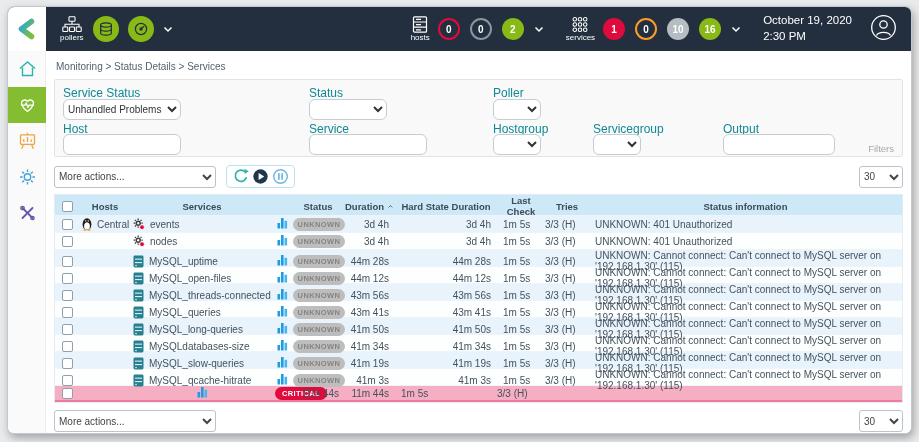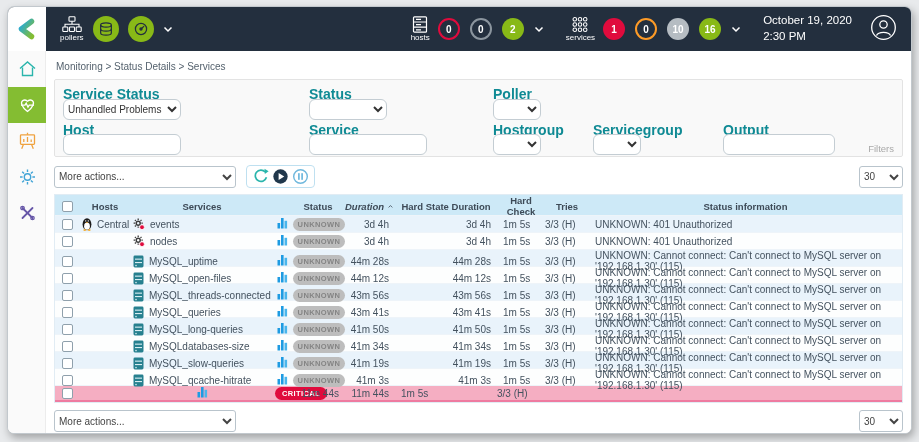--- a/index.html
+++ b/index.html
@@ -30,36 +30,36 @@
   
   .sidebar { position:absolute; top:44px; left:0; width:38px; bottom:0; background:#fafafa; border-right:1px solid #ececec; }
   .side-item { width:38px; height:36px; display:flex; align-items:center; justify-content:center; }
   .side-item.active { background:#84bd32; }
 
   
   .main { position:absolute; top:44px; left:38px; right:0; bottom:0; background:#fff; }
   .breadcrumb { font-size:10px; color:#55626e; padding:10px 0 0 10px; }
 
   .filter-panel { position:relative; margin:7px 8px 0 8px; height:78px; background:#f9f9f9; border:1px solid #e3e3e3; border-radius:2px; }
-  .f-label { position:absolute; font-size:14px; font-weight:bold; color:#0f8a94; }
+  .f-label { position:absolute; font-size:12px; font-weight:normal; color:#0f8a94; }
   .f-ctl { position:absolute; height:21px; font-size:10px; color:#333; border:1px solid #c4cdd3; border-radius:6px; background:#fff; font-family:"Liberation Sans",sans-serif; }
   .filters-caption { position:absolute; right:8px; bottom:2px; font-size:9.5px; color:#a9a9a9; }
 
   .action-bar { display:flex; align-items:center; margin:8px 8px 0 8px; }
-  .more-actions { width:182px; height:22px; font-size:10px; color:#444; border:1px solid #b9c4cc; border-radius:3px; background:#fff; font-family:"Liberation Sans",sans-serif; }
+  .more-actions { width:162px; height:22px; font-size:10px; color:#444; border:1px solid #b9c4cc; border-radius:3px; background:#fff; font-family:"Liberation Sans",sans-serif; }
   .media-group { display:flex; align-items:center; gap:3px; border:1px solid #bfe0f0; border-radius:4px; padding:2px 5px; margin-left:10px; }
   .media-group svg { display:block; }
   .pagesize { margin-left:auto; width:44px; height:22px; font-size:10px; color:#444; border:1px solid #b9c4cc; border-radius:3px; background:#fff; font-family:"Liberation Sans",sans-serif; }
 
   
   .tbl { margin:6px 8px 0 8px; border:1px solid #e1ecf4; }
   .trow { display:grid; grid-template-columns:24px 52px 142px 18px 54px 50px 102px 48px 44px 1fr; align-items:center; }
   .thead { background:#cde9f7; height:20px; font-size:9.5px; font-weight:bold; color:#3d4a57; }
   .th { text-align:center; }
-  .th.sort { display:flex; align-items:center; gap:4px; padding-right:2px;font-style:italic; }
+  .th.sort { display:flex; align-items:center; gap:4px; padding-right:2px; }
   .row { height:17px; font-size:10px; color:#44525f; border-top:1px solid #eef4f9; }
   .row.odd  { background:#e9f3fb; }
   .row.even { background:#fdfefe; }
   .row.critical { background:#f5aec2; border-bottom:2px solid #ee7ba0; }
   .cb { width:11px; height:11px; border:1.5px solid #8fa0ac; border-radius:2px; background:#fff; margin:0 auto; }
   .cell-host { display:flex; align-items:center; gap:4px; padding-left:2px; }
   .cell-svc  { display:flex; align-items:center; gap:5px; padding-left:2px; }
   .cell.right { text-align:right; padding-right:6px; }
   .cell.pad { padding-left:6px; }
   .pill { display:inline-block; width:52px; text-align:center; border-radius:8px; font-size:7.5px; font-weight:bold; letter-spacing:.4px; padding:2px 0; }
@@ -276,21 +276,21 @@
         <div class="th">Services</div>
         <div class="th"></div>
         <div class="th">Status</div>
         <div class="th sort">
           <span>Duration</span>
           <svg width="8" height="5" viewBox="0 0 8 5" fill="none" stroke="#3d4a57" stroke-width="1.3">
               <path d="M1 4 L4 1 L7 4"></path>
             </svg>
         </div>
         <div class="th">Hard State Duration</div>
-        <div class="th">Hard Check</div>
+        <div class="th">Last Check</div>
         <div class="th">Tries</div>
         <div class="th">Status information</div>
       </div>
       <div id="tbody">
           <div class="trow row odd">
     <div>
               <div class="cb"></div>
             </div>
     <div class="cell-host">
       <svg width="12" height="14" viewBox="0 0 12 14">

